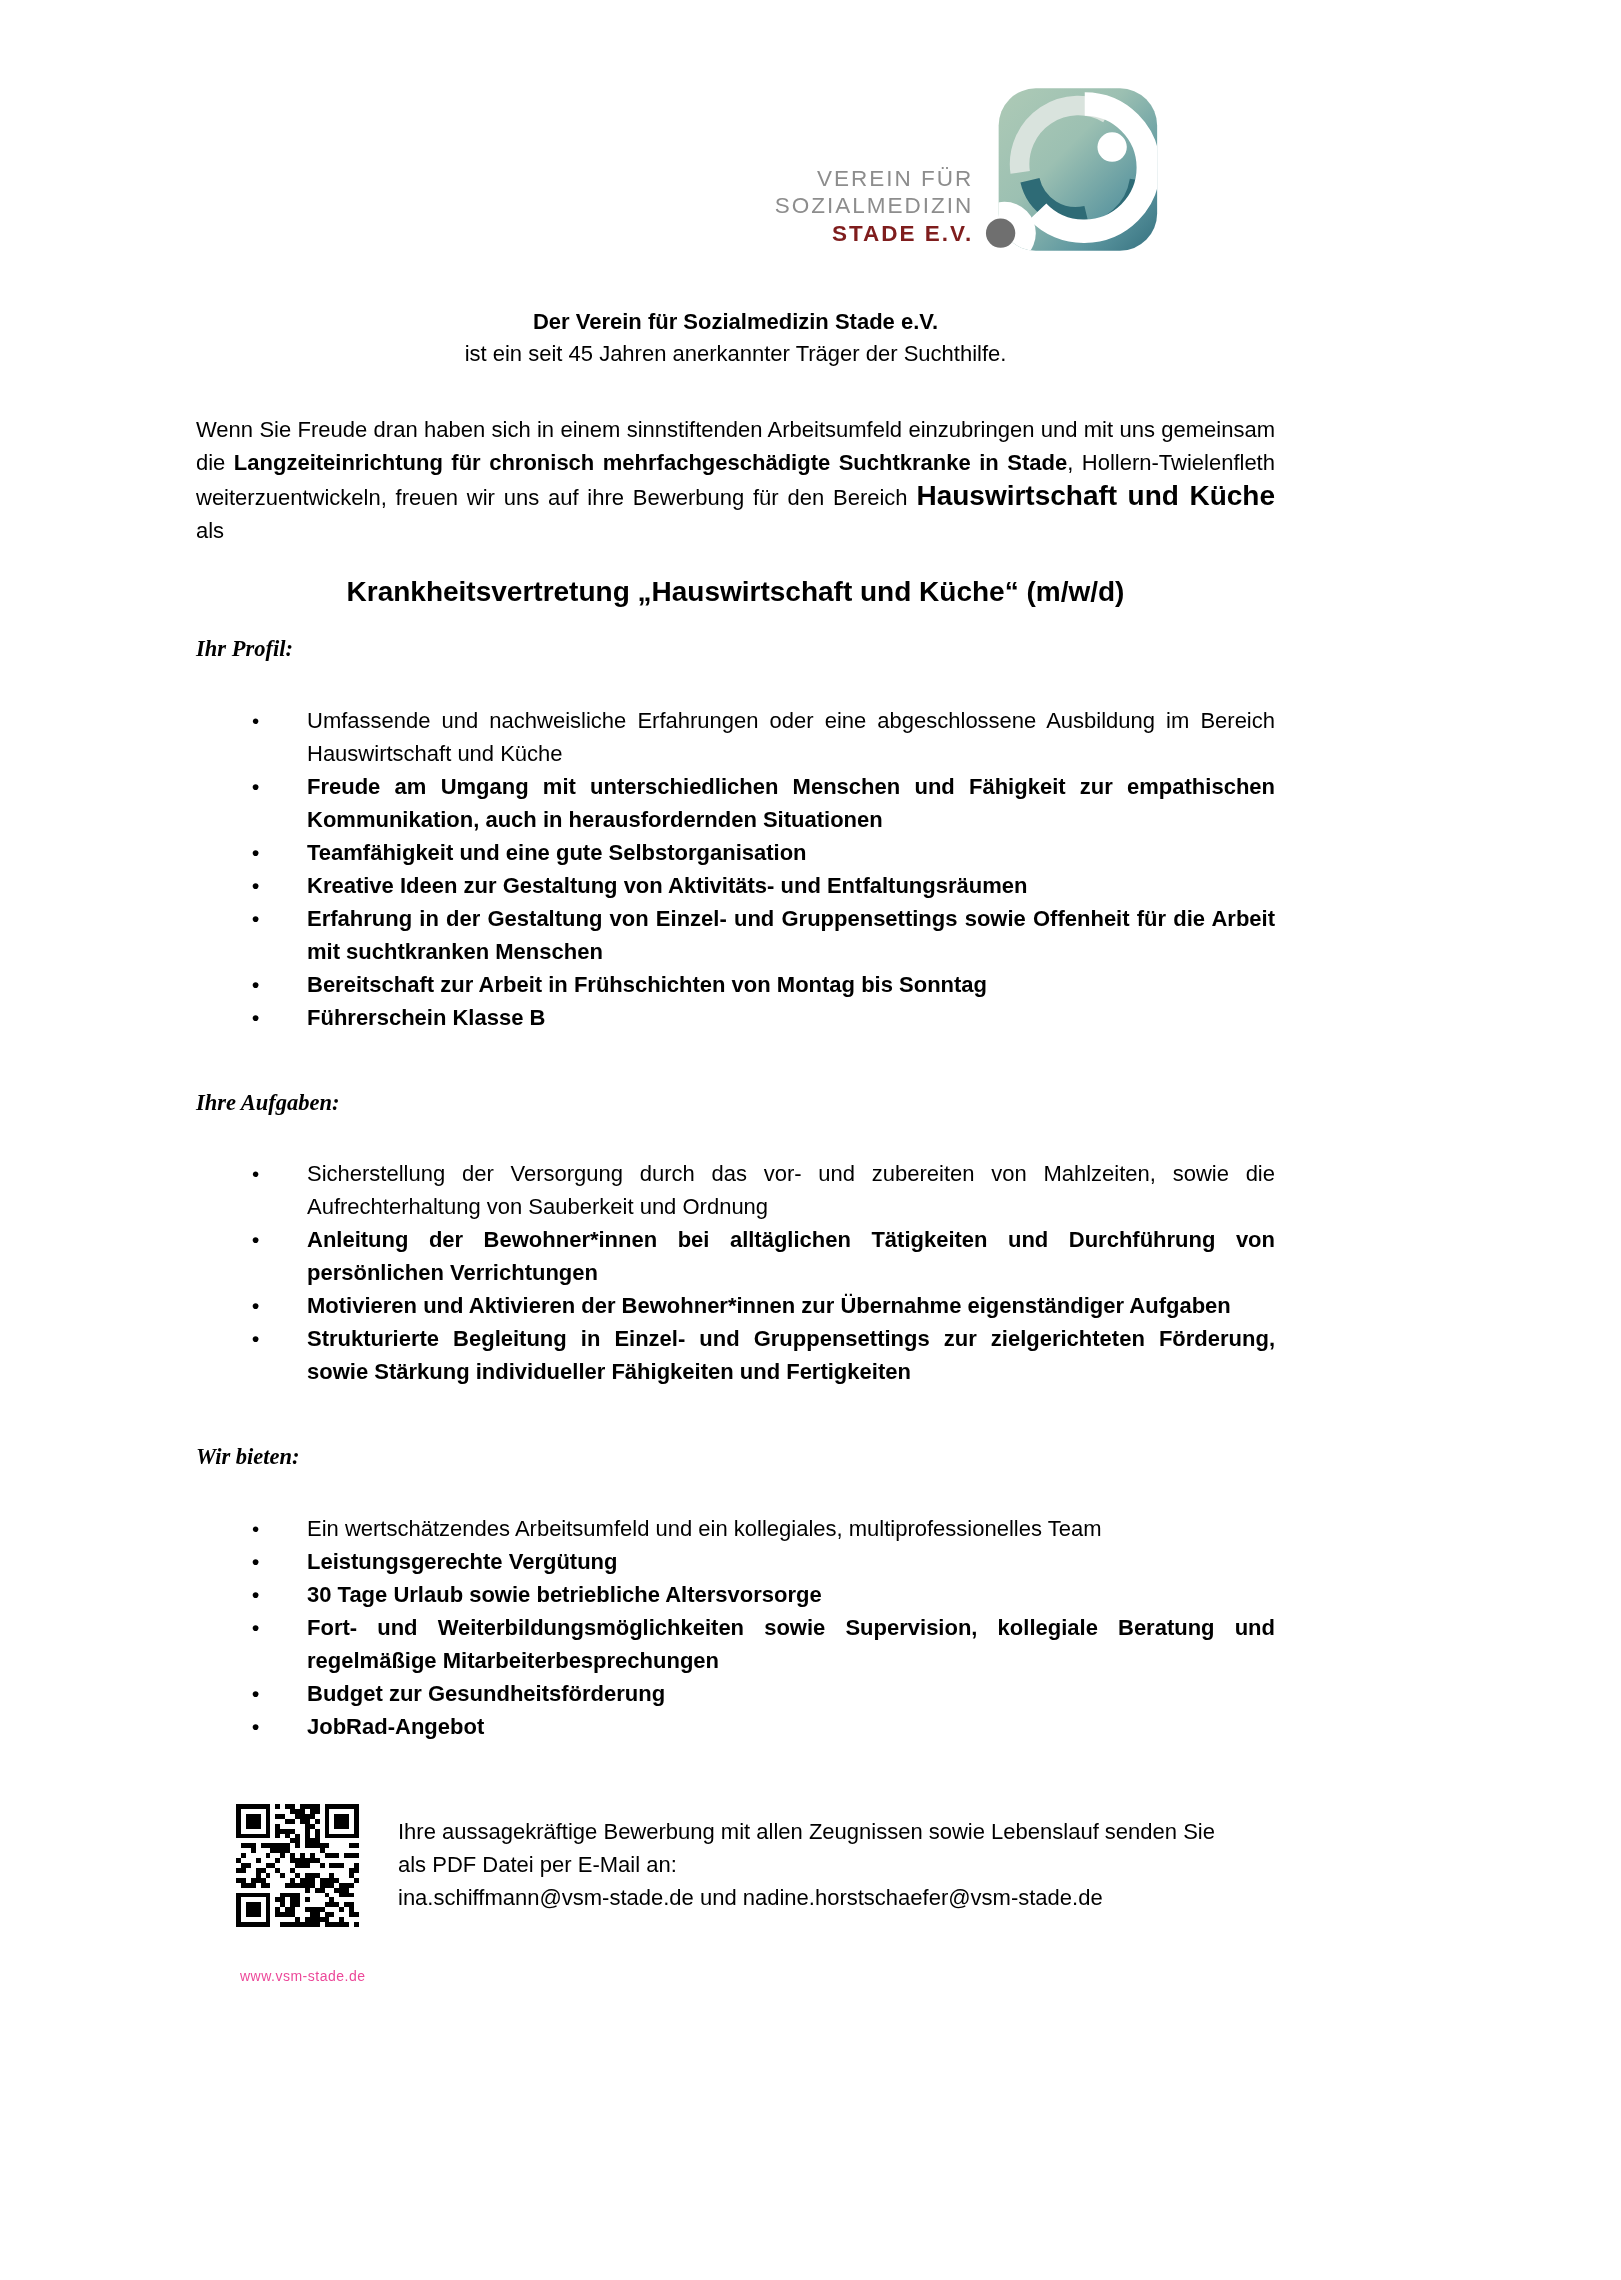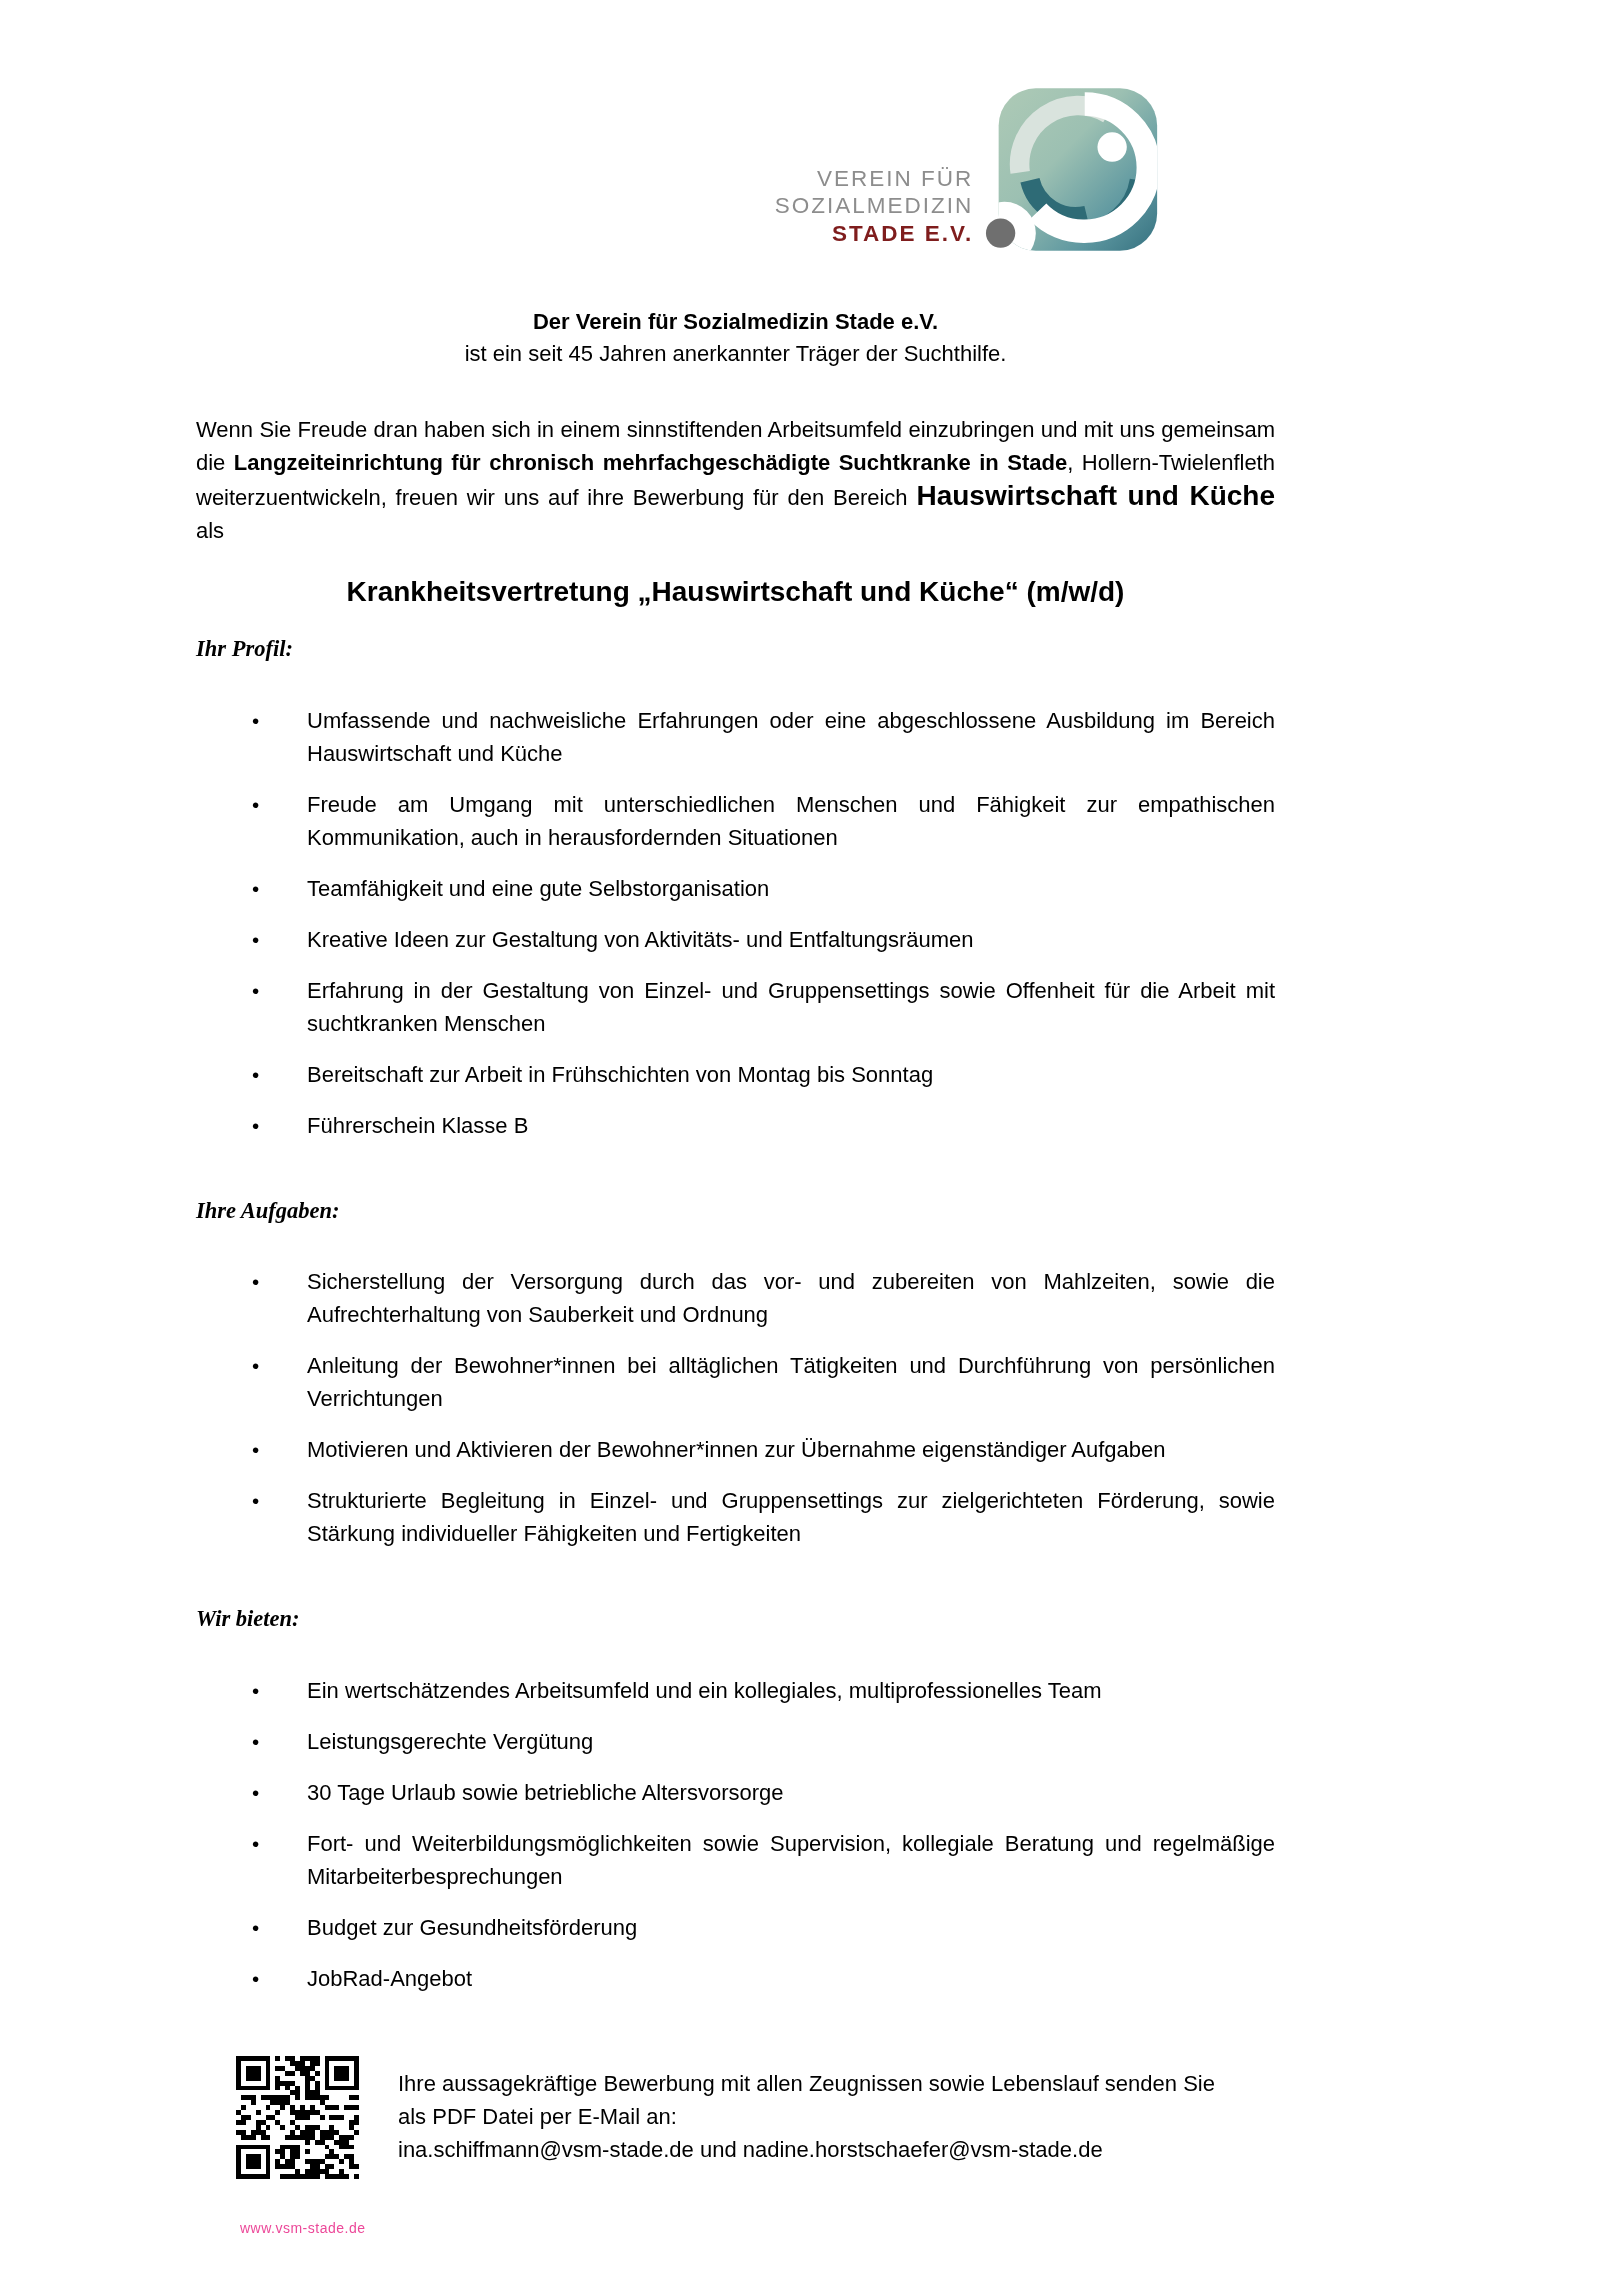--- a/index.html
+++ b/index.html
@@ -51,21 +51,21 @@
   ul.bullets {
     list-style:none;
     margin:41px 0 0; padding:0;
     font-size:22px; line-height:33px;
   }
   ul.bullets li {
     position:relative;
     padding-left:111px;
     text-align:justify;
   }
-  ul.bullets li + li { margin-top:18px; }
+  ul.bullets li + li { margin-top:0;font-weight:bold; }
   ul.bullets li::before {
     content:"•";
     position:absolute; left:56px; top:0;
     font-size:20.6px;
   }
   
   .contact {
     margin:61px 0 0 40px;
     display:flex; align-items:flex-start; gap:39px;
   }

